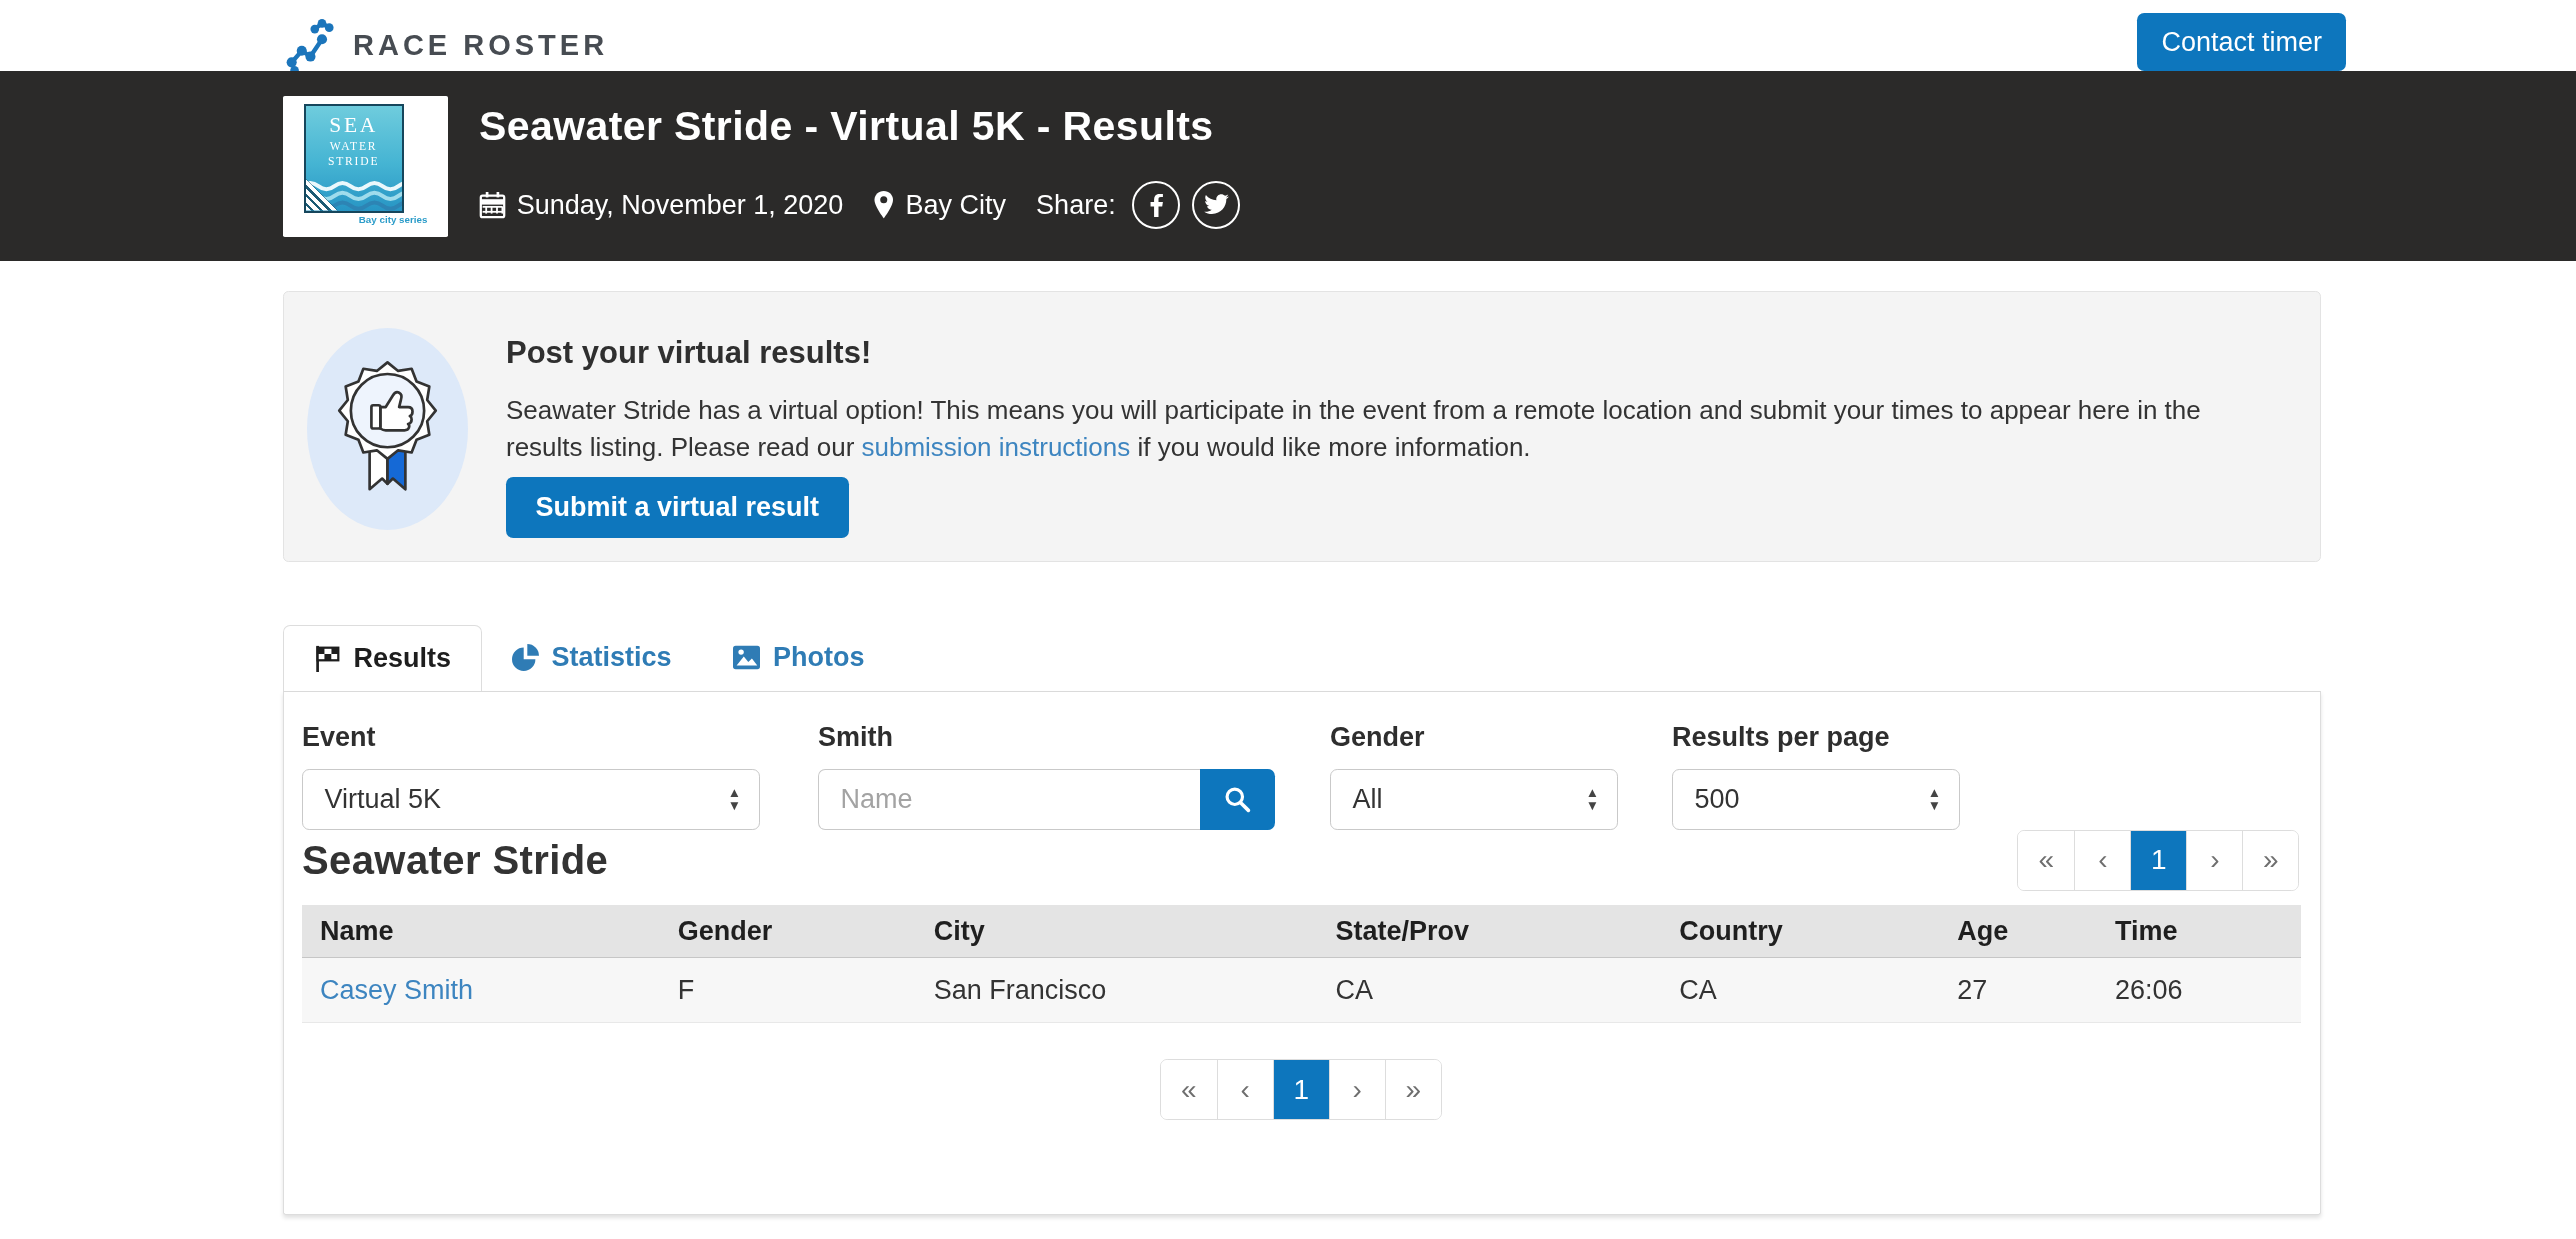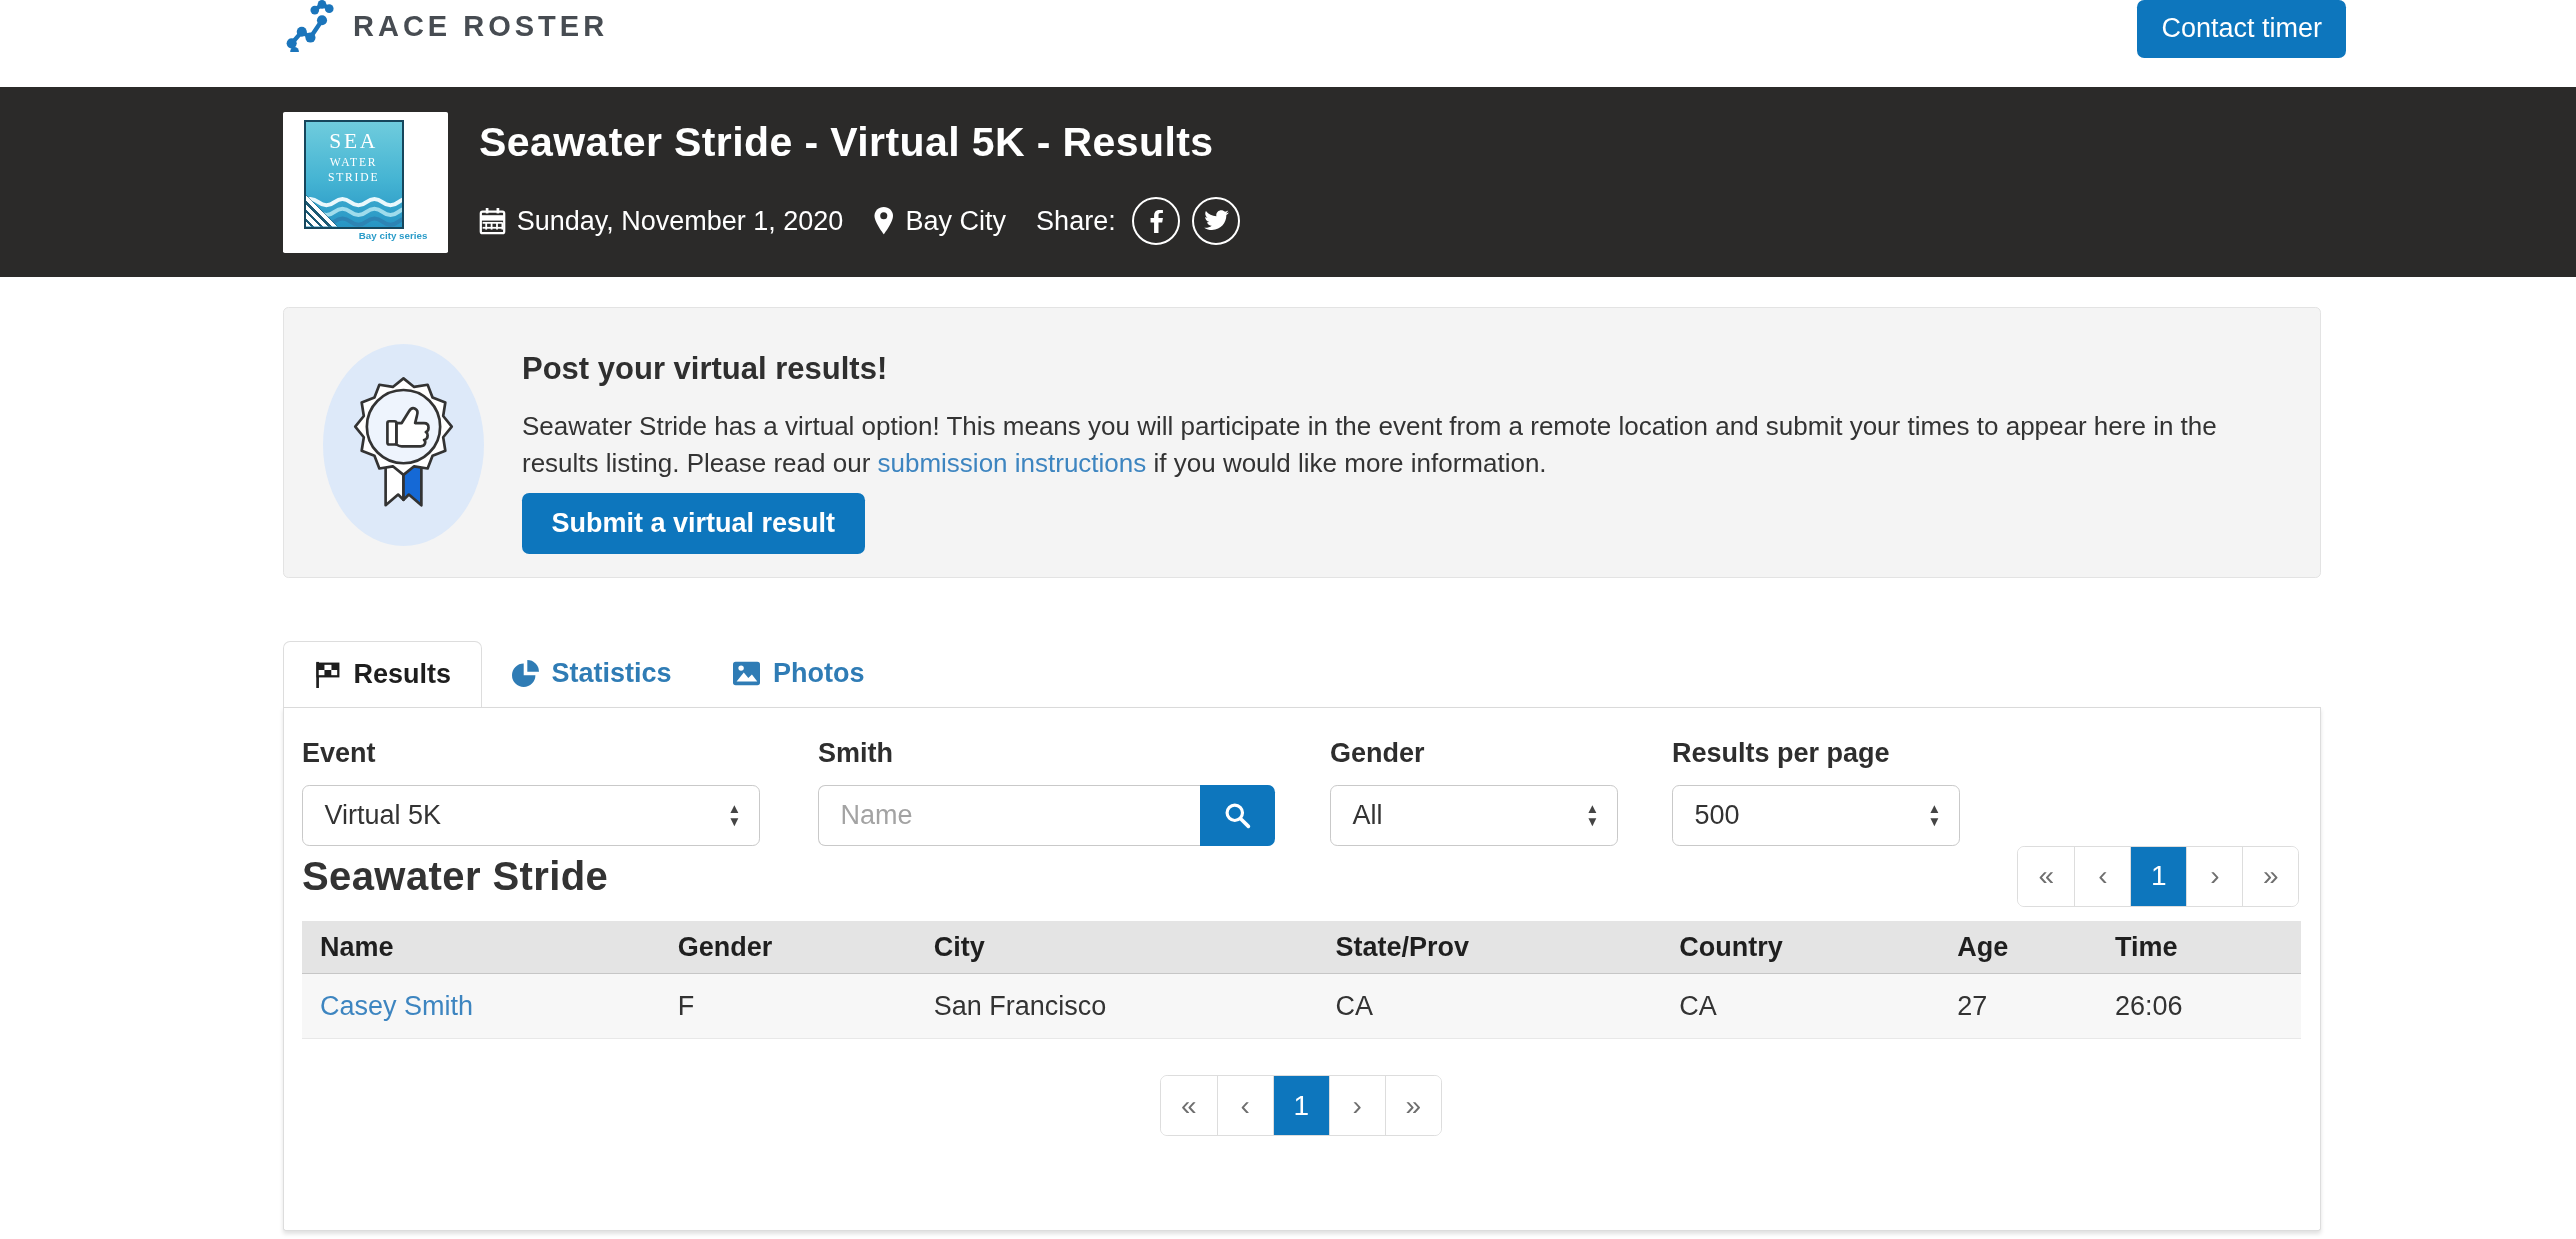--- a/index.html
+++ b/index.html
@@ -4,21 +4,21 @@
 <style>
   * { box-sizing: border-box; }
   html,body { margin:0; padding:0; }
   body {
     width:2576px; height:1240px; overflow:hidden;
     background:#ffffff; color:#333;
     font-family:"Liberation Sans","DejaVu Sans",sans-serif;
   }
 
   
-  .topbar { height:87px; background:#fff; display:flex; align-items:flex-start;
+  .topbar { height:71px; background:#fff; display:flex; align-items:flex-end;
             justify-content:space-between; padding:0 230px 0 283px;border-radius:23px; }
   .brand { display:flex; align-items:center; gap:18px; }
   .brand svg { width:52px; height:52px; }
   .brand-text { font-size:29px; font-weight:bold; letter-spacing:4px; color:#474c52; }
   .contact-btn { background:#0d76bd; color:#fff; border:none; border-radius:7.2px;
                  font-size:27px; padding:13.4px 24px; cursor:pointer;
                  font-family:inherit; }
 
   
   .hero { height:190px; background:#2b2a29; display:flex; align-items:center; padding-left:283px; }
@@ -44,21 +44,21 @@
   .share-label { margin-right:16px; }
   .share-circle { width:48px; height:48px; border:2.7px solid #fff; border-radius:50%;
                   display:inline-flex; align-items:center; justify-content:center;
                   margin-right:12.5px; cursor:pointer; }
 
   
   .content { width:2038px; margin-left:283px; }
 
   
   .banner { margin-top:29.5px; background:#f4f4f4; border:0.9px solid #e3e3e3; border-radius:5.4px;
-            height:271px; padding:36px 39px; display:flex; }
+            height:271px; padding:36px 23px; display:flex; }
   .banner-circle { width:161px; height:202px; border-radius:50%; background:#dde9f9;
                    flex:none; display:flex; align-items:center; justify-content:center; }
   .banner-body { margin-left:38px; padding-top:7.2px; }
   .banner-heading { font-size:31px; font-weight:bold; color:#2f2f2f; margin:0 0 21.5px; }
   .banner-text { font-size:26px; line-height:37px; color:#333; max-width:1753px; margin:0; }
   .banner-link { color:#3d85c0; cursor:pointer; }
   .submit-btn { margin-top:11px; background:#0d76bd; color:#fff; border:none; border-radius:7.2px;
                 font-size:27px; font-weight:bold; padding:15px 29.5px; cursor:pointer;
                 font-family:Liberation Sans, sans-serif; }
 

